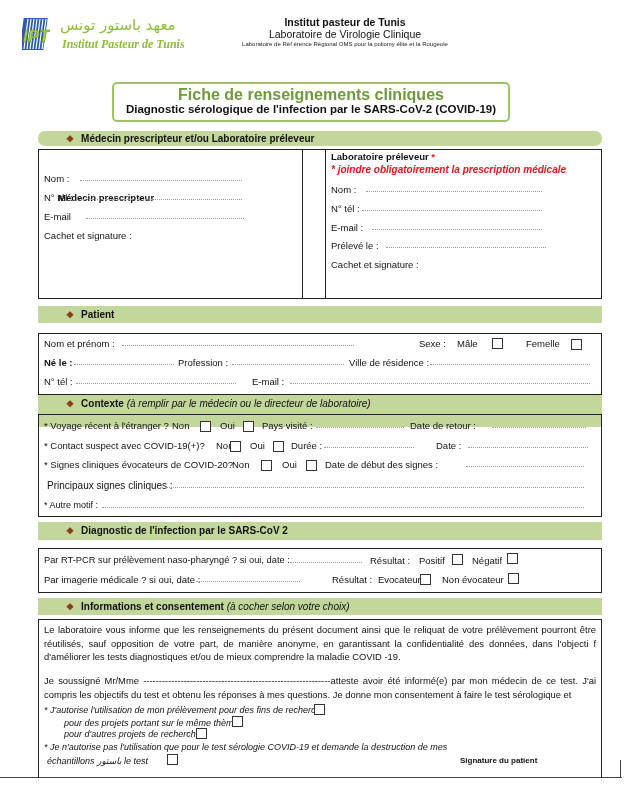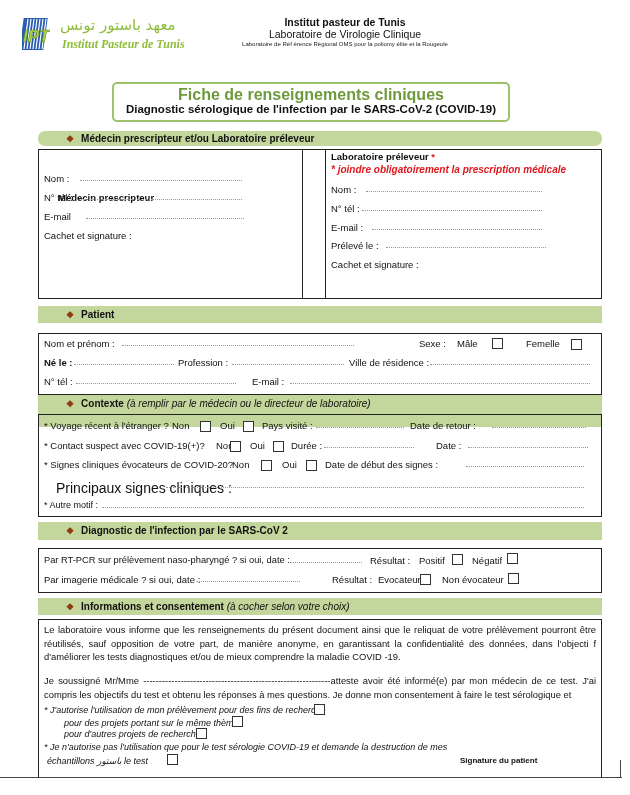--- a/index.html
+++ b/index.html
@@ -152,21 +152,21 @@
 <div class="dots" style="left:468px; top:447px; width:120px;"></div>
 
 <div class="lbl" style="left:44px; top:459px;">* Signes cliniques évocateurs  de COVID-20?</div>
 <div class="lbl" style="left:232px; top:459px;">Non</div>
 <div class="cb" style="left:261px; top:460px;"></div>
 <div class="lbl" style="left:282px; top:459px;">Oui</div>
 <div class="cb" style="left:306px; top:460px;"></div>
 <div class="lbl" style="left:325px; top:459px;">Date de début des signes :</div>
 <div class="dots" style="left:466px; top:466px; width:118px;"></div>
 
-<div class="lbl" style="left:56px; top:480px; font-size:14px;">Principaux signes cliniques :</div>
+<div class="lbl" style="left:47px; top:480px; font-size:10px;">Principaux signes cliniques :</div>
 <div class="dots" style="left:166px; top:487px; width:418px;"></div>
 
 <div class="lbl" style="left:44px; top:500px; font-size:9px;">* Autre motif :</div>
 <div class="dots" style="left:102px; top:507px; width:482px;"></div>
 
 <div class="abs bar" style="top:522px; height:18px; line-height:18px;">
   <span class="dia">❖</span><span>Diagnostic de l'infection par le SARS-CoV  2</span>
 </div>
 
 <div class="abs box" style="left:38px; top:548px; width:564px; height:45px;"></div>

